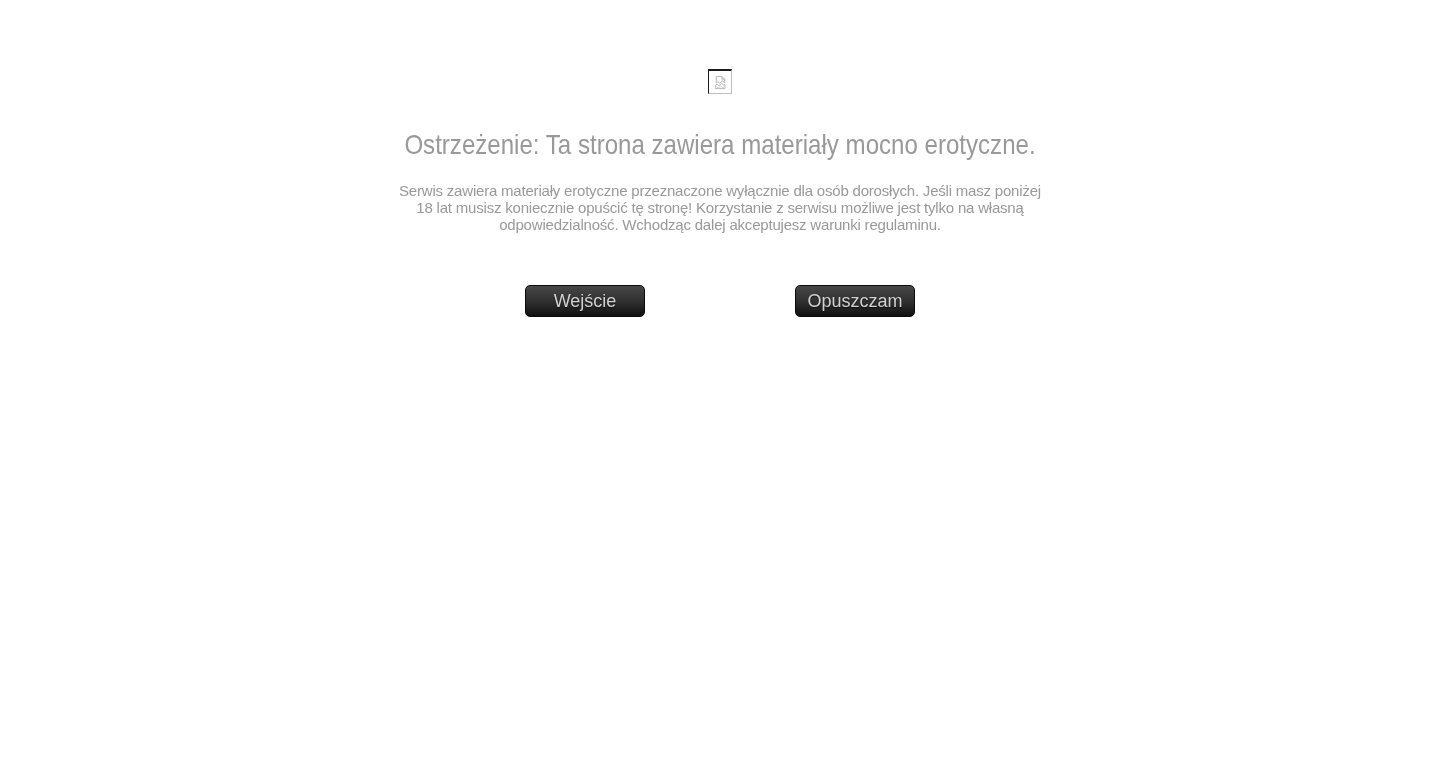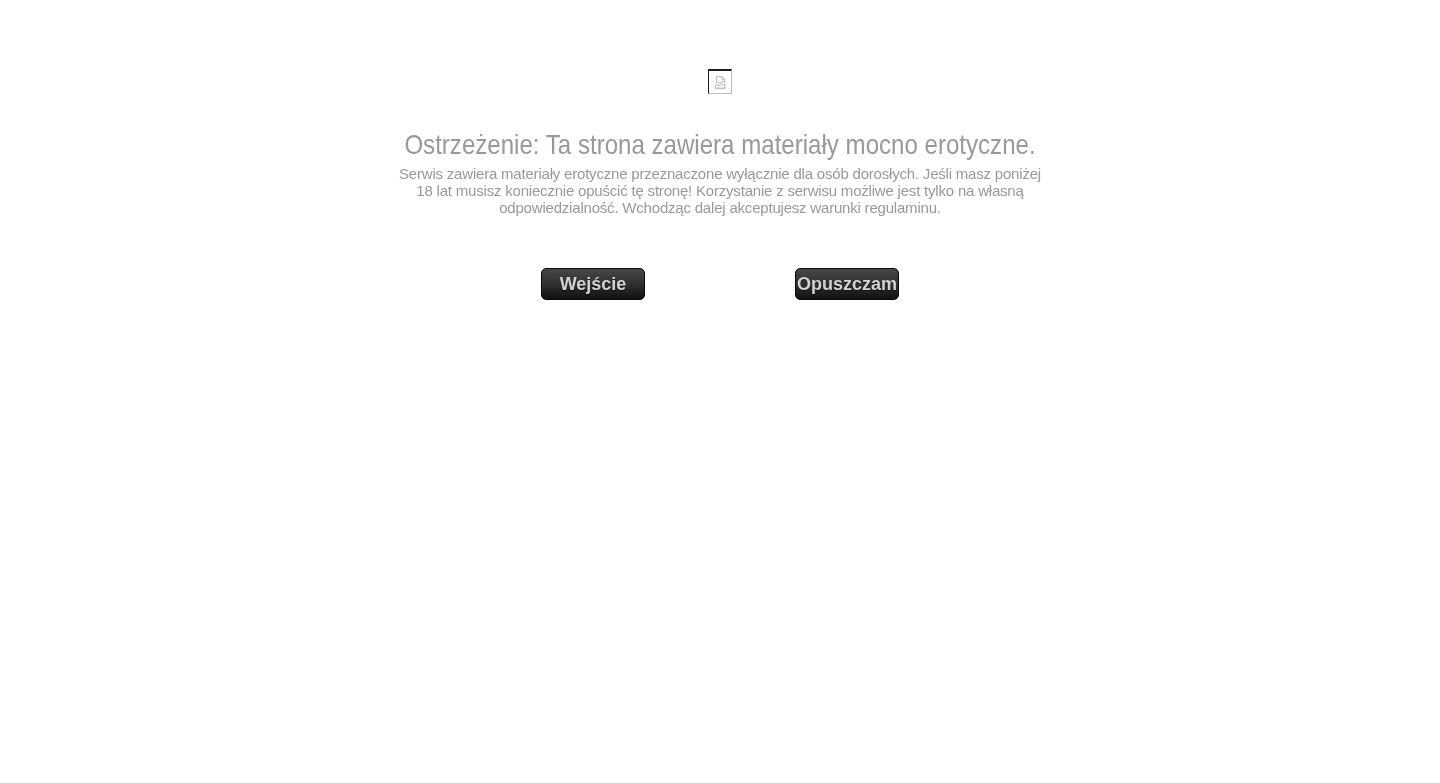--- a/index.html
+++ b/index.html
@@ -53,50 +53,49 @@
     line-height: 1.1;
   }
   .warning-title .condense {
     display: inline-block;
     transform: scaleX(0.86);
     transform-origin: center;
     white-space: nowrap;
   }
   .warning-description {
     width: 652px;
-    margin: 4px auto 0 auto;
+    margin: 21px auto 0 auto;
     font-size: 15px;
     line-height: 17px;
     letter-spacing: -0.2px;
     color: var(--body_text);
   }
   .button-row {
     margin-top: 52px;
     display: flex;
     justify-content: center;
     gap: 150px;
   }
   .action-button {
     display: inline-block;
-    width: 104px;
+    width: 120px;
     height: 32px;
     padding: 0;
     border: 1px solid var(--button_border);
     border-radius: 5px;
     background: linear-gradient(to bottom, var(--button_top) 0%, var(--button_mid) 55%, var(--button_bottom) 100%);
     color: var(--button_text);
     font-family: "Liberation Sans", sans-serif;
     font-size: 18px;
     line-height: 30px;
     text-align: center;
     text-shadow: 0 1px 1px rgba(0,0,0,0.6);
     white-space: nowrap;
     cursor: pointer;
     overflow: visible;
-    font-weight: bold;
   }
 </style>
 </head>
 <body>
 
 <div class="content">
 
   <span class="broken-img" title="">
     <svg width="15" height="15" viewBox="0 0 16 16" aria-hidden="true">
       <g fill="none" stroke="#b3b3b3" stroke-width="1">

